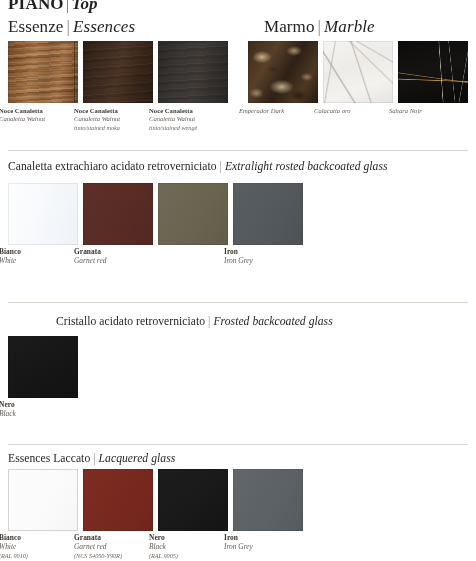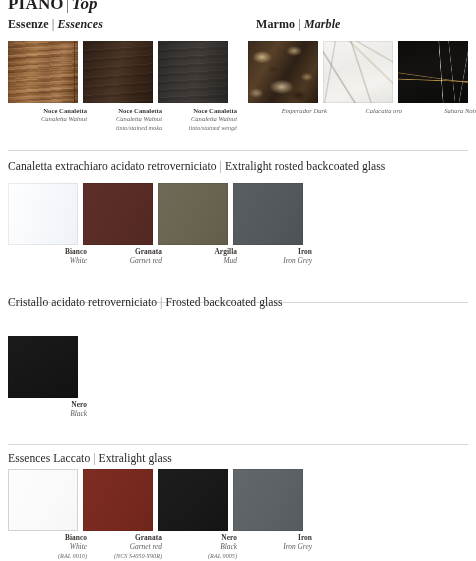--- a/index.html
+++ b/index.html
@@ -17,49 +17,49 @@
   .page-title{
     position:absolute;left:8px;top:-6px;
     font-size:17px;font-weight:700;letter-spacing:.2px;
     white-space:nowrap;
   }
   .page-title .it{font-style:italic;font-weight:700;}
   .page-title .bar{font-weight:400;color:#6f6a66;padding:0 2px;}
 
   .grp-title{
     position:absolute;
-    font-size:12px;font-weight:700;letter-spacing:.1px;
+    font-size:17px;font-weight:400;letter-spacing:.1px;
     white-space:nowrap;color:#231f20;
   }
   .grp-title .bar{color:#8d8781;padding:0 3px;}
   .grp-title .it{font-style:italic;}
 
   .sec-title{
     position:absolute;left:8px;
     font-size:11.6px;font-weight:400;letter-spacing:.05px;
     white-space:nowrap;color:#231f20;
   }
   .sec-title .bar{color:#9a938c;padding:0 3px;}
-  .sec-title .it{}
+  .sec-title .it{font-style:italic;}
 
   .divider{
     position:absolute;left:8px;width:460px;height:1px;
     background:#d9d5d1;
   }
 
   
   .sw{
     position:absolute;width:70px;height:62px;
     box-shadow:0 0 0 1px rgba(0,0,0,.07) inset;
   }
   .sw.tall{height:62px;}
   .sw.glass{height:62px;}
 
   .cap{
-    position:absolute;width:88px;text-align:right;
+    position:absolute;width:88px;text-align:left;
     font-size:6.6px;line-height:8.4px;color:#3a3532;
   }
   .cap .n1{font-weight:700;display:block;letter-spacing:.05px;}
   .cap .n2{display:block;color:#615c58;font-style:italic;}
   .cap .n3{display:block;font-style:italic;color:#6d6864;font-size:6.2px;}
 
   .cap.mono{font-size:7.4px;line-height:9px;}
 
   
   .wood-nat{
@@ -164,21 +164,21 @@
     <span class="n1">Noce Canaletta</span>
     <span class="n2">Canaletta Walnut</span>
     <span class="n3">tinto/stained moka</span>
   </div>
   <div class="cap" style="left:149px;top:107px;">
     <span class="n1">Noce Canaletta</span>
     <span class="n2">Canaletta Walnut</span>
     <span class="n3">tinto/stained wengé</span>
   </div>
 
-  <div class="grp-title" style="left:256px;top:17px;text-align:right;">
+  <div class="grp-title" style="left:264px;top:17px;text-align:right;">
     <span>Marmo</span><span class="bar">|</span><span class="it">Marble</span>
   </div>
 
   <div class="sw tall m-emperador" style="left:248px;top:41px;"></div>
   <div class="sw tall m-calacatta" style="left:323px;top:41px;"></div>
   <div class="sw tall m-sahara" style="left:398px;top:41px;"></div>
 
   <div class="cap" style="left:239px;top:107px;">
     <span class="n2">Emperador Dark</span>
   </div>
@@ -200,44 +200,40 @@
   <div class="sw glass g-iron" style="left:233px;top:183px;"></div>
 
   <div class="cap mono" style="left:-1px;top:247px;">
     <span class="n1">Bianco</span>
     <span class="n2">White</span>
   </div>
   <div class="cap mono" style="left:74px;top:247px;">
     <span class="n1">Granata</span>
     <span class="n2">Garnet red</span>
   </div>
-  <div class="cap mono" style="left:149px;top:247px;">
-    <span class="n1">Argilla</span>
-    <span class="n2">Mud</span>
-  </div>
   <div class="cap mono" style="left:224px;top:247px;">
     <span class="n1">Iron</span>
     <span class="n2">Iron Grey</span>
   </div>
 
   <div class="divider" style="top:302px;"></div>
-  <div class="sec-title" style="top:296px;">
+  <div class="sec-title" style="top:315px;margin-left:48px;">
     <span>Cristallo acidato retroverniciato</span><span class="bar">|</span><span class="it">Frosted backcoated glass</span>
   </div>
 
   <div class="sw glass g-nero-frost" style="left:8px;top:336px;"></div>
 
   <div class="cap mono" style="left:-1px;top:400px;">
     <span class="n1">Nero</span>
     <span class="n2">Black</span>
   </div>
 
   <div class="divider" style="top:444px;"></div>
   <div class="sec-title" style="top:452px;">
-    <span>Essences Laccato</span><span class="bar">|</span><span class="it">Extralight glass</span>
+    <span>Essences Laccato</span><span class="bar">|</span><span class="it">Lacquered glass</span>
   </div>
 
   <div class="sw glass g-bianco-l" style="left:8px;top:469px;"></div>
   <div class="sw glass g-granata-l" style="left:83px;top:469px;"></div>
   <div class="sw glass g-nero-l" style="left:158px;top:469px;"></div>
   <div class="sw glass g-iron-l" style="left:233px;top:469px;"></div>
 
   <div class="cap mono" style="left:-1px;top:533px;">
     <span class="n1">Bianco</span>
     <span class="n2">White</span>

